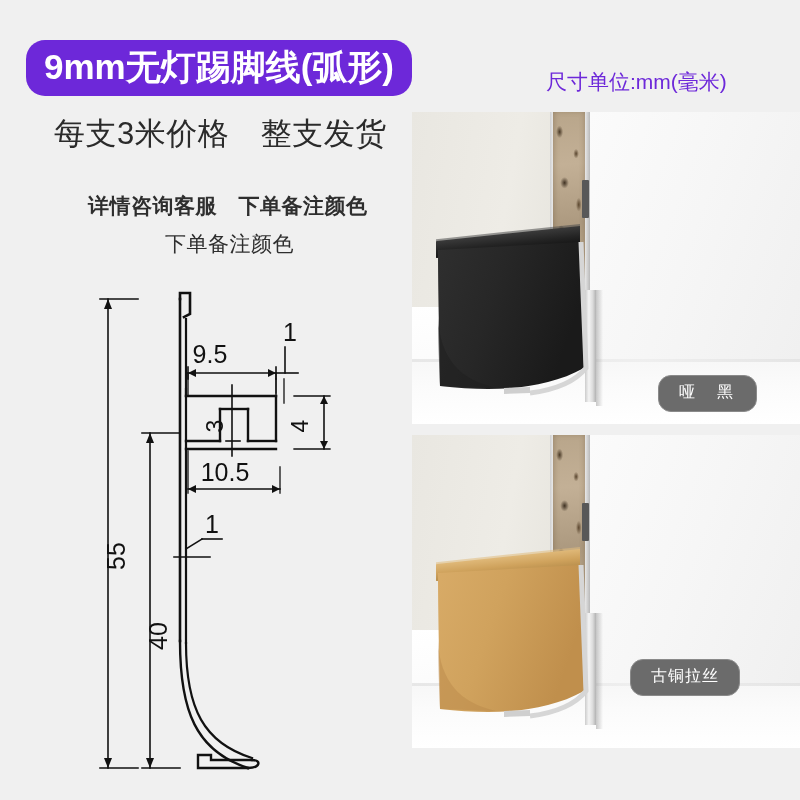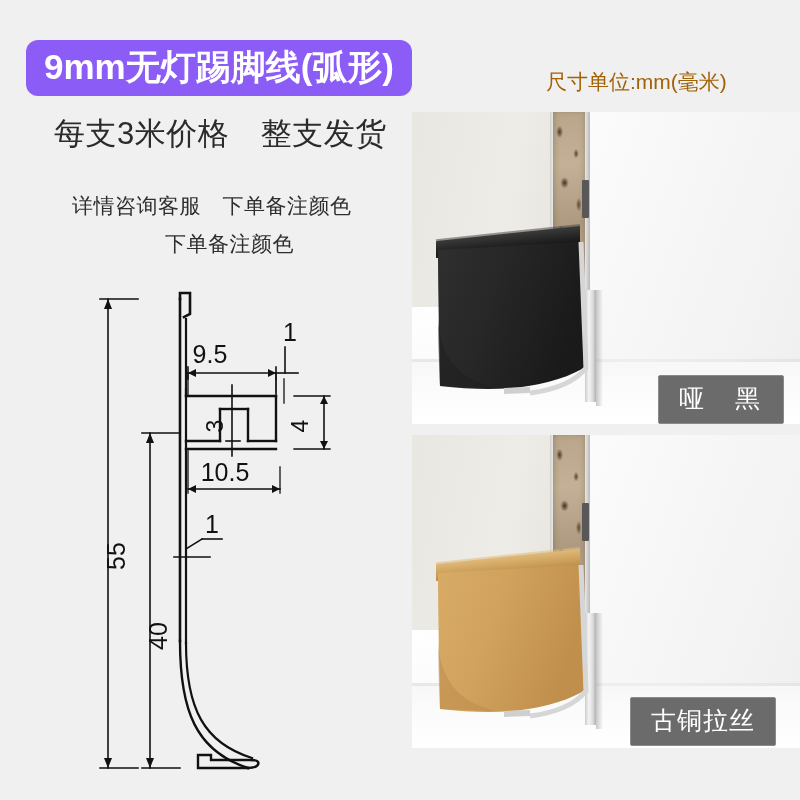--- a/index.html
+++ b/index.html
@@ -18,23 +18,23 @@
   .page {
     position: absolute;
     inset: 0;
   }
 
   
   .title-badge {
     position: absolute;
     left: 26px;
     top: 40px;
-    background: #8b5cf6;
+    background: #6d28d9;
     color: #ffffff;
-    border-radius: 12px;
+    border-radius: 19px;
     padding: 7px 18px 10px 18px;
     font-size: 35px;
     font-weight: bold;
     letter-spacing: 0px;
     line-height: 1.12;
     white-space: nowrap;
   }
   .subtitle-1 {
     position: absolute;
     left: 54px;
@@ -44,30 +44,30 @@
     white-space: nowrap;
     letter-spacing: 0.5px;
   }
   .note-line {
     position: absolute;
     font-size: 21px;
     color: #2e2e2e;
     white-space: nowrap;
     letter-spacing: 0.5px;
   }
-  .note-1 { left: 72px; top: 192px; }
+  .note-1 { left: 88px; top: 192px; font-weight: bold; }
   .note-2 { left: 165px; top: 230px; }
 
   
   .unit-note {
     position: absolute;
     left: 546px;
     top: 68px;
     font-size: 21px;
-    color: #a16207;
+    color: #6d28d9;
     white-space: nowrap;
   }
 
   
   .drawing {
     position: absolute;
     left: 80px;
     top: 281px;
     width: 320px;
     height: 520px;
@@ -204,29 +204,29 @@
     position: absolute;
     left: 22px; top: 128px;
     width: 160px; height: 152px;
   }
 
   
   .chip {
     position: absolute;
     background: #6b6b6b;
     color: #ffffff;
-    font-size: 25px;
+    font-size: 16px;
     letter-spacing: 3px;
     padding: 6px 20px 8px 20px;
-    border-radius: 2px;
+    border-radius: 13px;
     white-space: nowrap;
     border: 1px solid #8a8a8a;
   }
   .chip-top    { left: 658px; top: 375px; }
-  .chip-bottom { left: 630px; top: 697px; letter-spacing: 1px; }
+  .chip-bottom { left: 630px; top: 659px; letter-spacing: 1px; }
 
   .dim-text {
     font-family: "Liberation Sans", "DejaVu Sans", sans-serif;
     font-size: 25px;
     fill: #111;
   }
   .dim-text-sm {
     font-family: "Liberation Sans", "DejaVu Sans", sans-serif;
     font-size: 23px;
     fill: #111;

